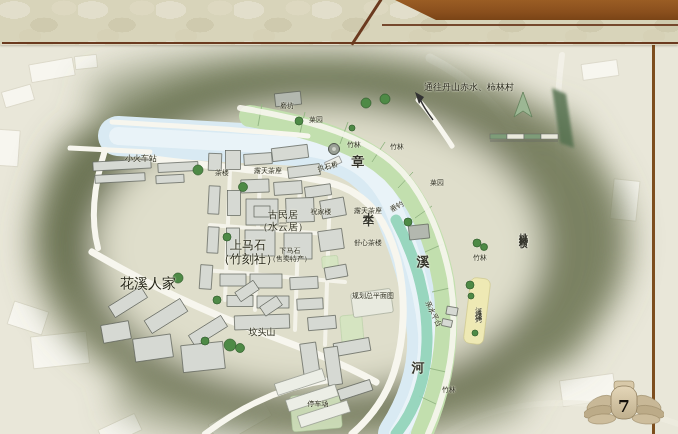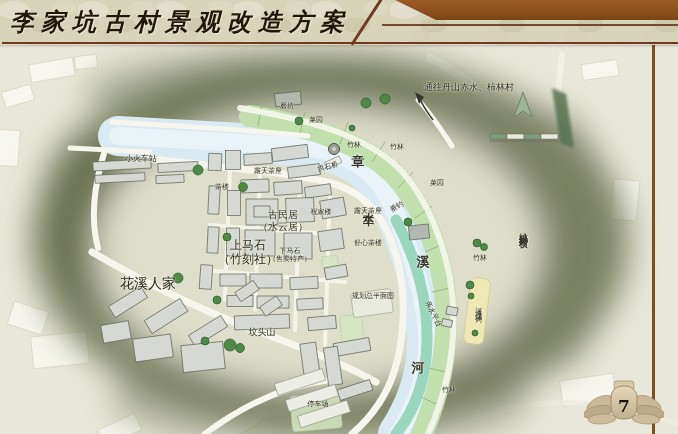--- a/index.html
+++ b/index.html
@@ -259,21 +259,21 @@
   <div class="labels">
       <span class="map-label" style="left: 469px; top: 87px; font-size: 9px; transform: translate(-50%, -50%) rotate(0deg);">通往丹山赤水、柿林村</span>
       <span class="map-label" style="left: 141px; top: 159px; font-size: 8px; transform: translate(-50%, -50%) rotate(0deg);">小火车站</span>
       <span class="map-label" style="left: 287px; top: 106px; font-size: 7px; transform: translate(-50%, -50%) rotate(0deg); text-align: center;">磨坊</span>
       <span class="map-label" style="left: 316px; top: 120px; font-size: 7px; transform: translate(-50%, -50%) rotate(0deg);">菜园</span>
       <span class="map-label" style="left: 354px; top: 145px; font-size: 7px; transform: translate(-50%, -50%) rotate(0deg);">竹林</span>
       <span class="map-label" style="left: 397px; top: 147px; font-size: 7px; transform: translate(-50%, -50%) rotate(0deg);">竹林</span>
       <span class="map-label" style="left: 437px; top: 183px; font-size: 7px; transform: translate(-50%, -50%) rotate(0deg);">菜园</span>
       <span class="map-label" style="left: 480px; top: 258px; font-size: 7px; transform: translate(-50%, -50%) rotate(0deg);">竹林</span>
       <span class="map-label" style="left: 449px; top: 390px; font-size: 7px; transform: translate(-50%, -50%) rotate(0deg);">竹林</span>
-      <span class="map-label" style="left: 222px; top: 187px; font-size: 7px; transform: translate(-50%, -50%) rotate(0deg);">茶楼</span>
+      <span class="map-label" style="left: 222px; top: 173px; font-size: 7px; transform: translate(-50%, -50%) rotate(0deg);">茶楼</span>
       <span class="map-label" style="left: 268px; top: 171px; font-size: 7px; transform: translate(-50%, -50%) rotate(0deg);">露天茶座</span>
       <span class="map-label" style="left: 328px; top: 167px; font-size: 7px; transform: translate(-50%, -50%) rotate(-15deg);">拱石桥</span>
       <span class="map-label" style="left: 283px; top: 221px; font-size: 10px; white-space: pre-line; transform: translate(-50%, -50%) rotate(0deg);">古民居
 （水云居）</span>
       <span class="map-label" style="left: 321px; top: 212px; font-size: 7px; transform: translate(-50%, -50%) rotate(0deg);">祝家楼</span>
       <span class="map-label" style="left: 325px; top: 243px; font-size: 7px; transform: translate(-50%, -50%) rotate(0deg); margin-left: 43px;">舒心茶楼</span>
       <span class="map-label" style="left: 248px; top: 252px; font-size: 12px; white-space: pre-line; transform: translate(-50%, -50%) rotate(0deg);">上马石
 （竹刻社）</span>
       <span class="map-label" style="left: 290px; top: 255px; font-size: 7px; white-space: pre-line; transform: translate(-50%, -50%) rotate(0deg);">下马石
 （售卖特产）</span>
@@ -287,21 +287,20 @@
       <span class="map-label" style="left: 318px; top: 404px; font-size: 7px; transform: translate(-50%, -50%) rotate(0deg);">停车场</span>
       <span class="map-label v f" style="left: 523px; top: 230px; font-size: 9px; transform: translate(-50%, -50%) rotate(0deg);">桃树横</span>
       <span class="map-label f" style="left: 358px; top: 162px; font-size: 13px; transform: translate(-50%, -50%) rotate(0deg);">章</span>
       <span class="map-label v f" style="left: 368px; top: 206px; font-size: 11px; transform: translate(-50%, -50%) rotate(0deg);">水车</span>
       <span class="map-label f" style="left: 423px; top: 262px; font-size: 13px; transform: translate(-50%, -50%) rotate(0deg);">溪</span>
       <span class="map-label f" style="left: 418px; top: 368px; font-size: 13px; transform: translate(-50%, -50%) rotate(0deg);">河</span>
     </div>
 
   <div class="header">
     <div class="banner"></div>
-    <div class="title">李家坑古村景观改造方案</div>
     <div class="rule-sub"></div>
     <div class="rule-main"></div>
     <div class="diag"></div>
   </div>
 
   <div class="vline"></div>
 
   <div class="ornament">
     <svg width="80" height="52" viewBox="0 0 80 52">
       <defs>

